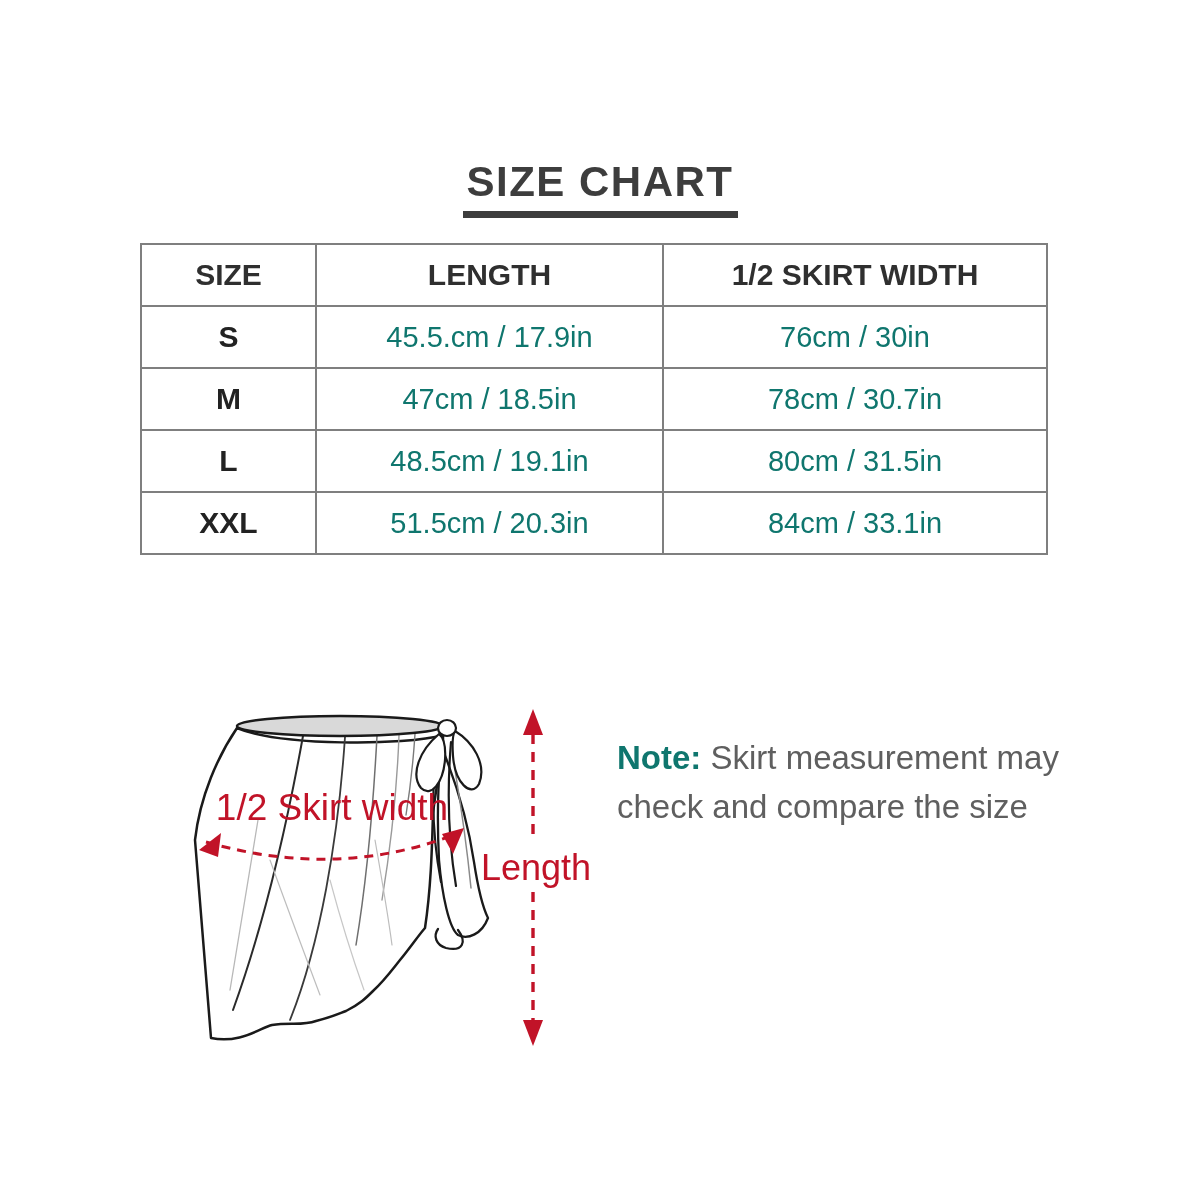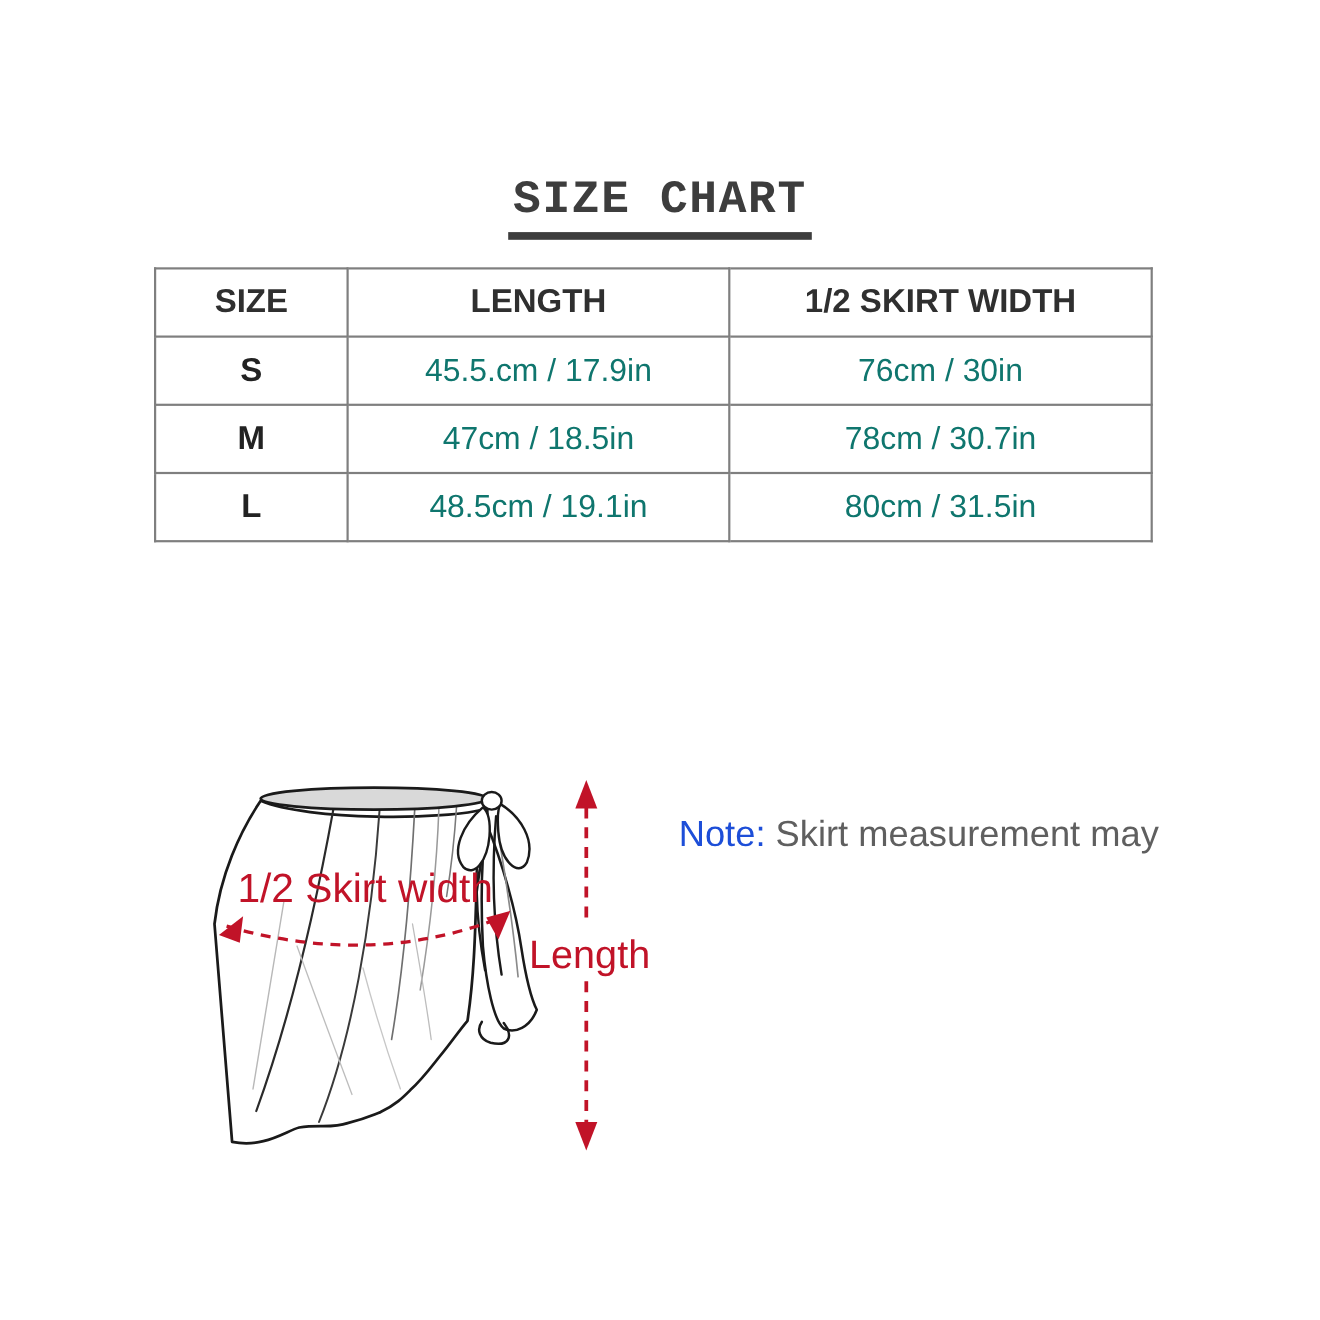--- a/index.html
+++ b/index.html
@@ -26,21 +26,20 @@
   }
   .title-wrap h1 {
     display: inline-block;
     margin: 0;
     padding: 0 4px 5px 4px;
     font-size: 42px;
     font-weight: bold;
     letter-spacing: 1.5px;
     color: #3d3d3d;
     border-bottom: 7px solid #3d3d3d;
-    font-family: Liberation Mono, monospace;
   }
 
   
   table.size-table {
     position: absolute;
     left: 140px;
     top: 243px;
     width: 906px;
     border-collapse: collapse;
     table-layout: fixed;
@@ -85,22 +84,22 @@
     position: absolute;
     left: 617px;
     top: 733px;
     width: 485px;
     font-size: 33px;
     line-height: 49px;
     color: #5f5f5f;
   }
   .note p { margin: 0; }
   .note-bold {
-    font-weight: normal;
-    color: #1d4ed8;
+    font-weight: bold;
+    color: #0f766e;
   }
 </style>
 </head>
 <body>
 
 <div class="canvas">
 
   <div class="title-wrap">
     <h1>SIZE CHART</h1>
   </div>
@@ -126,20 +125,25 @@
       </tr>
       <tr>
         <td class="size-cell">M</td>
         <td class="value-cell">47cm / 18.5in</td>
         <td class="value-cell">78cm / 30.7in</td>
       </tr>
       <tr>
         <td class="size-cell">L</td>
         <td class="value-cell">48.5cm / 19.1in</td>
         <td class="value-cell">80cm / 31.5in</td>
+      </tr>
+      <tr>
+        <td class="size-cell">XXL</td>
+        <td class="value-cell">51.5cm / 20.3in</td>
+        <td class="value-cell">84cm / 33.1in</td>
       </tr>
     </tbody>
   </table>
 
   <svg class="diagram" viewBox="0 0 420 380" xmlns="http://www.w3.org/2000/svg">
 
     <g stroke="#1a1a1a" stroke-width="2.3" fill="#ffffff" stroke-linecap="round" stroke-linejoin="round">
       <path d="M 272,58 C 287,95 299,138 304,172 C 308,198 313,218 318,228
                C 312,244 298,250 288,245 C 279,238 272,205 269,170
                C 267,130 268,88 272,58 Z"></path>
@@ -188,15 +192,16 @@
       <path d="M 363,202 L 363,332" fill="none" stroke="#c11328" stroke-width="3.4" stroke-dasharray="10 8"></path>
       <polygon points="363,19 353,45 373,45" fill="#c11328"></polygon>
       <polygon points="363,356 353,330 373,330" fill="#c11328"></polygon>
       <text x="366" y="190" text-anchor="middle" fill="#c11328" font-size="36" font-family="Liberation Sans, DejaVu Sans, sans-serif">Length</text>
     </g>
   </svg>
 
   <div class="note">
     <p><span class="note-bold">Note:</span>
       <span>Skirt measurement may</span></p>
+    <p>check and compare the size</p>
   </div>
 
 </div>
 
 </body></html>

